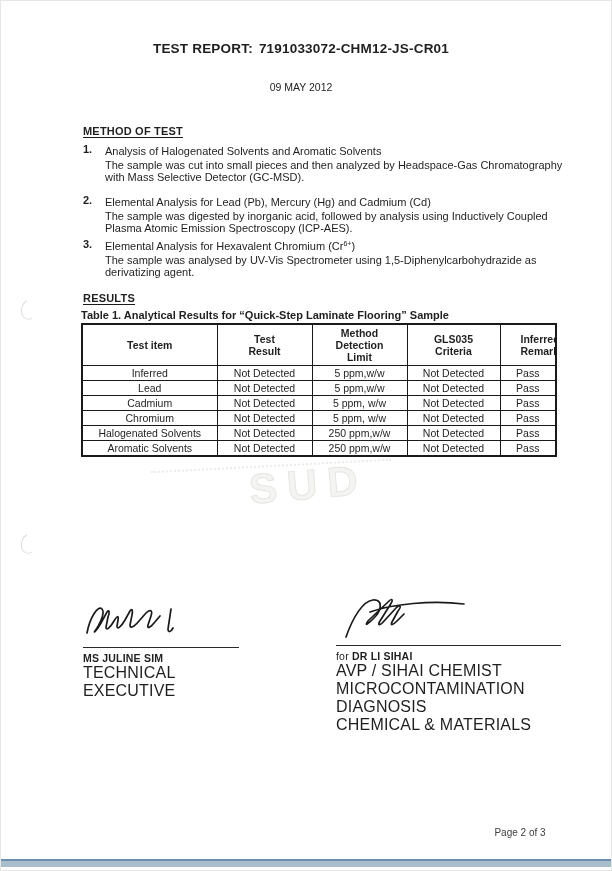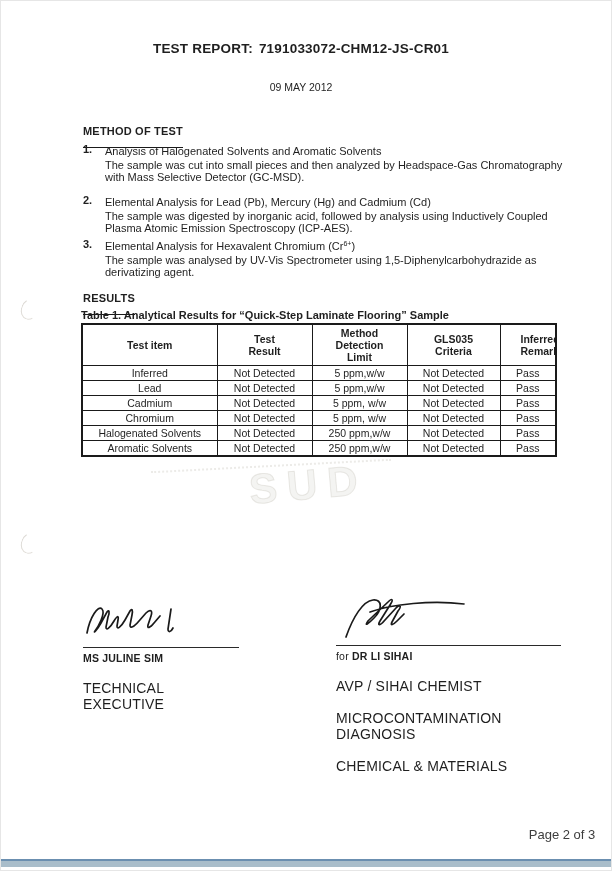--- a/index.html
+++ b/index.html
@@ -10,21 +10,21 @@
   }
   .abs{position:absolute;}
   
   .title-line{top:40px;left:0;width:600px;text-align:center;font-size:13.5px;font-weight:bold;letter-spacing:.2px;}
   .title-line .num{margin-left:6px;}
   .date-line{top:57px;left:0;width:600px;text-align:center;font-size:10.5px;margin-top:23px;}
   
   .logo{top:33px;left:499px;width:66px;text-align:center;}
   .logo-caption{font-size:7.5px;color:#5d5d5d;margin-top:2px;letter-spacing:.2px;}
   
-  .sec-heading{font-size:11px;font-weight:bold;border-bottom:1.5px solid #1a1a1a;padding-bottom:10px;display:inline-block;letter-spacing:.2px;}
+  .sec-heading{font-size:11px;font-weight:bold;border-bottom:1.5px solid #1a1a1a;padding-bottom:0;display:inline-block;letter-spacing:.2px;}
   
   .item-num{font-size:11px;font-weight:bold;width:20px;}
   .item-body{left:104px;width:466px;font-size:11px;line-height:12.6px;}
   .item-title{font-weight:normal;display:block;margin-bottom:1px;}
   sup.cr{font-size:7px;vertical-align:4px;}
   
   table.results{border-collapse:collapse;table-layout:fixed;width:474px;font-size:10.5px;}
   table.results td,table.results th{border:1px solid #1a1a1a;text-align:center;padding:0;line-height:13px;height:14px;overflow:hidden;}
   table.results th{font-weight:bold;height:30px;line-height:12px;padding:2px 20px;}
   table.results{border:2px solid #1a1a1a;}
@@ -35,24 +35,24 @@
     color:rgba(150,143,130,0.10);-webkit-text-stroke:1px rgba(150,143,130,0.18);
     transform:rotate(-5deg);user-select:none;
   }
   .wm-arc{top:464px;left:150px;width:240px;border-top:2px dotted rgba(150,143,130,0.18);transform:rotate(-3deg);}
   .edge-arc{width:15px;height:19px;border:1.6px solid transparent;border-left-color:#dcd9d4;border-bottom-color:#e3e0db;border-radius:50%;transform:rotate(18deg);}
   
   .sig-block-left{top:598px;left:82px;width:160px;}
   .sig-block-right{top:594px;left:335px;width:228px;}
   .sig-line{border-top:1.2px solid #2a2a2a;margin-top:2px;}
   .sig-name{font-size:10.5px;font-weight:bold;margin-top:4px;letter-spacing:.2px;}
-  .sig-role{font-size:14px;margin-top:16px;letter-spacing:.2px;}
+  .sig-role{font-size:16px;margin-top:0;letter-spacing:.2px;}
   .sig-for{font-weight:normal;}
   
-  .page-number{top:826px;left:516px;width:90px;text-align:center;font-size:13px;color:#3d3d3d;}
+  .page-number{top:826px;left:474px;width:90px;text-align:center;font-size:10px;color:#3d3d3d;}
   .footer-bar{top:858px;left:0;width:612px;height:6px;background:#a9bdca;border-top:2px solid #6b8fb0;}
 </style>
 </head>
 <body>
 
 <div class="page">
 
   <div class="abs wm-arc"></div>
   <div class="abs watermark">SUD</div>
   <div class="abs edge-arc" style="top:298px;left:20px;"></div>

